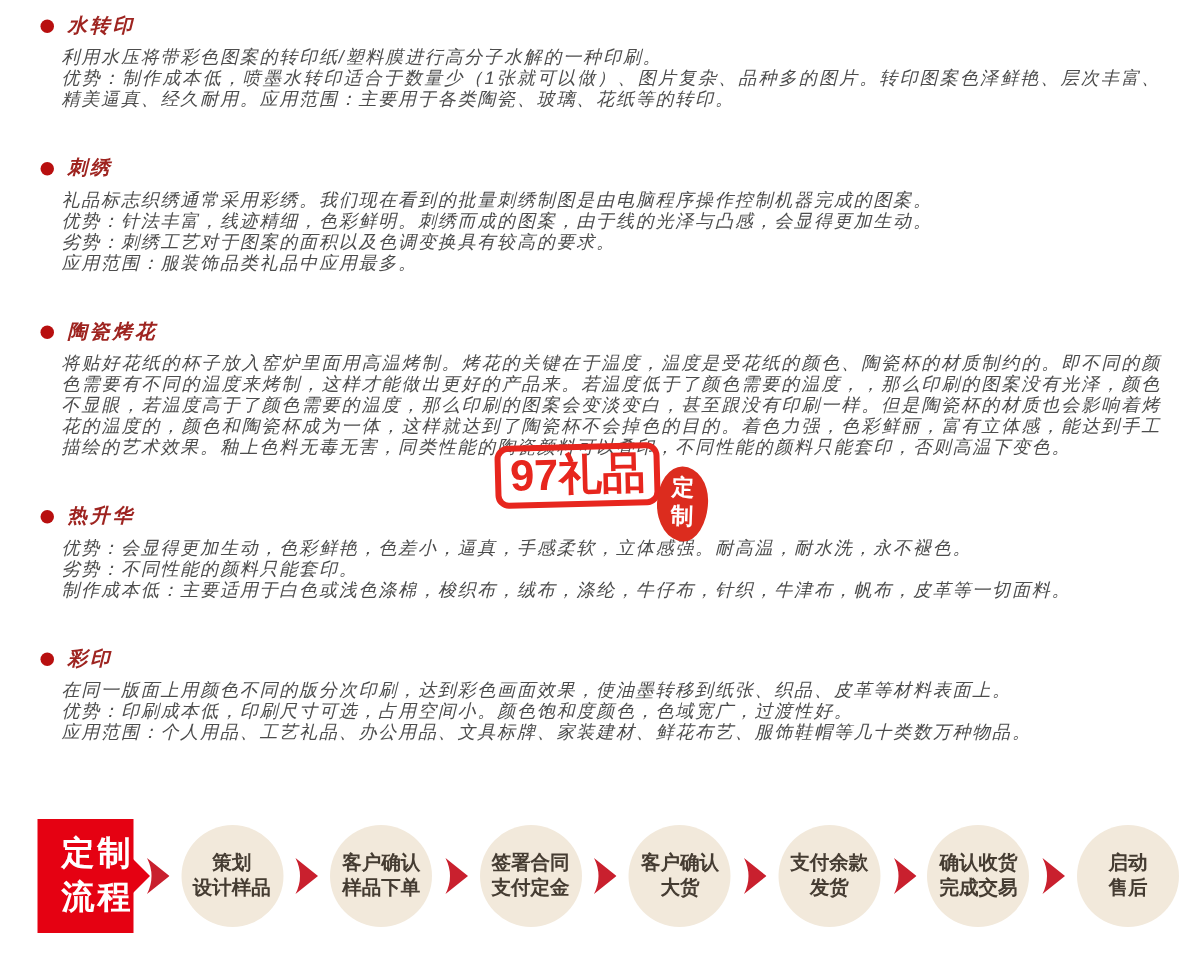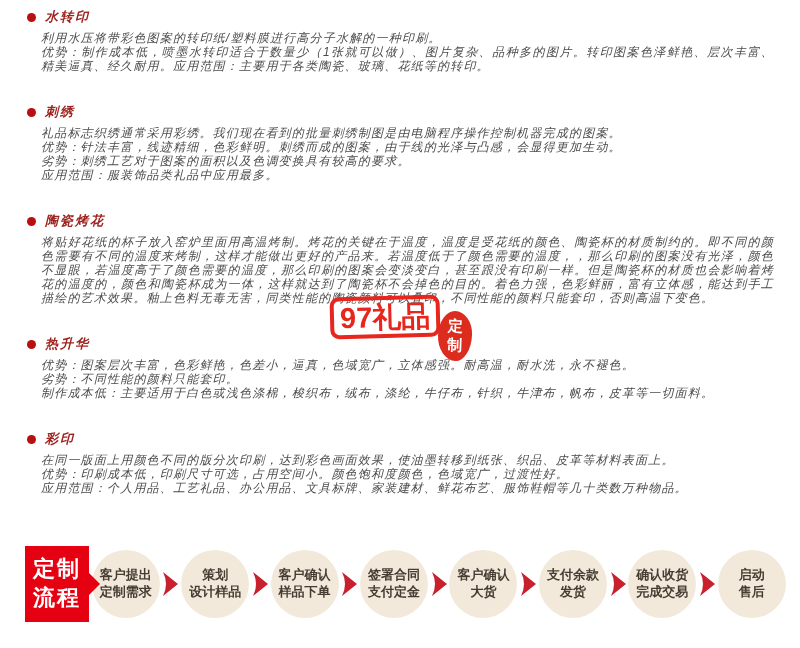--- a/index.html
+++ b/index.html
@@ -86,21 +86,21 @@
   }
   .flow-label {
     position: relative;
     flex: 0 0 auto;
     width: 64px; height: 76px;
     background: #e50112;
     color: #ffffff;
     font-size: 22px; font-weight: bold;
     letter-spacing: 2px;
     display: flex; flex-direction: column;
-    align-items: center; justify-content: center;
+    align-items: flex-end; justify-content: center;
     line-height: 1.3;
   }
   .flow-label::after {
     content: "";
     position: absolute;
     right: -11px; top: 50%;
     transform: translateY(-50%);
     border-top: 12px solid transparent;
     border-bottom: 12px solid transparent;
     border-left: 12px solid #e50112;
@@ -157,21 +157,21 @@
       <p>将贴好花纸的杯子放入窑炉里面用高温烤制。烤花的关键在于温度，温度是受花纸的颜色、陶瓷杯的材质制约的。即不同的颜色需要有不同的温度来烤制，这样才能做出更好的产品来。若温度低于了颜色需要的温度，，那么印刷的图案没有光泽，颜色不显眼，若温度高于了颜色需要的温度，那么印刷的图案会变淡变白，甚至跟没有印刷一样。但是陶瓷杯的材质也会影响着烤花的温度的，颜色和陶瓷杯成为一体，这样就达到了陶瓷杯不会掉色的目的。着色力强，色彩鲜丽，富有立体感，能达到手工描绘的艺术效果。釉上色料无毒无害，同类性能的陶瓷颜料可以叠印，不同性能的颜料只能套印，否则高温下变色。</p>
     </div>
   </section>
 
   <section class="topic">
     <div class="topic-header">
       <span class="bullet"></span>
       <h3 class="topic-title">热升华</h3>
     </div>
     <div class="topic-body">
-      <p>优势：图案层次丰富，色彩鲜艳，色差小，逼真，色域宽广，立体感强。耐高温，耐水洗，永不褪色。</p>
+      <p>优势：会显得更加生动，色彩鲜艳，色差小，逼真，手感柔软，立体感强。耐高温，耐水洗，永不褪色。</p>
       <p>劣势：不同性能的颜料只能套印。</p>
       <p>制作成本低：主要适用于白色或浅色涤棉，梭织布，绒布，涤纶，牛仔布，针织，牛津布，帆布，皮革等一切面料。</p>
     </div>
   </section>
 
   <section class="topic">
     <div class="topic-header">
       <span class="bullet"></span>
       <h3 class="topic-title">彩印</h3>
     </div>
@@ -190,24 +190,20 @@
   <span>制</span>
 </div>
 
 <div class="flow">
 
   <div class="flow-label">
     <span>定制</span>
     <span>流程</span>
   </div>
 
-  <div class="flow-step">
-    <span>客户提出</span>
-    <span>定制需求</span>
-  </div>
   <span class="flow-arrow">
     <svg width="16" height="24" viewBox="0 0 16 24">
         <path d="M1 0 Q7 12 1 24 L16 12 Z" fill="#c9202e"></path>
       </svg>
   </span>
 
   <div class="flow-step">
     <span>策划</span>
     <span>设计样品</span>
   </div>

